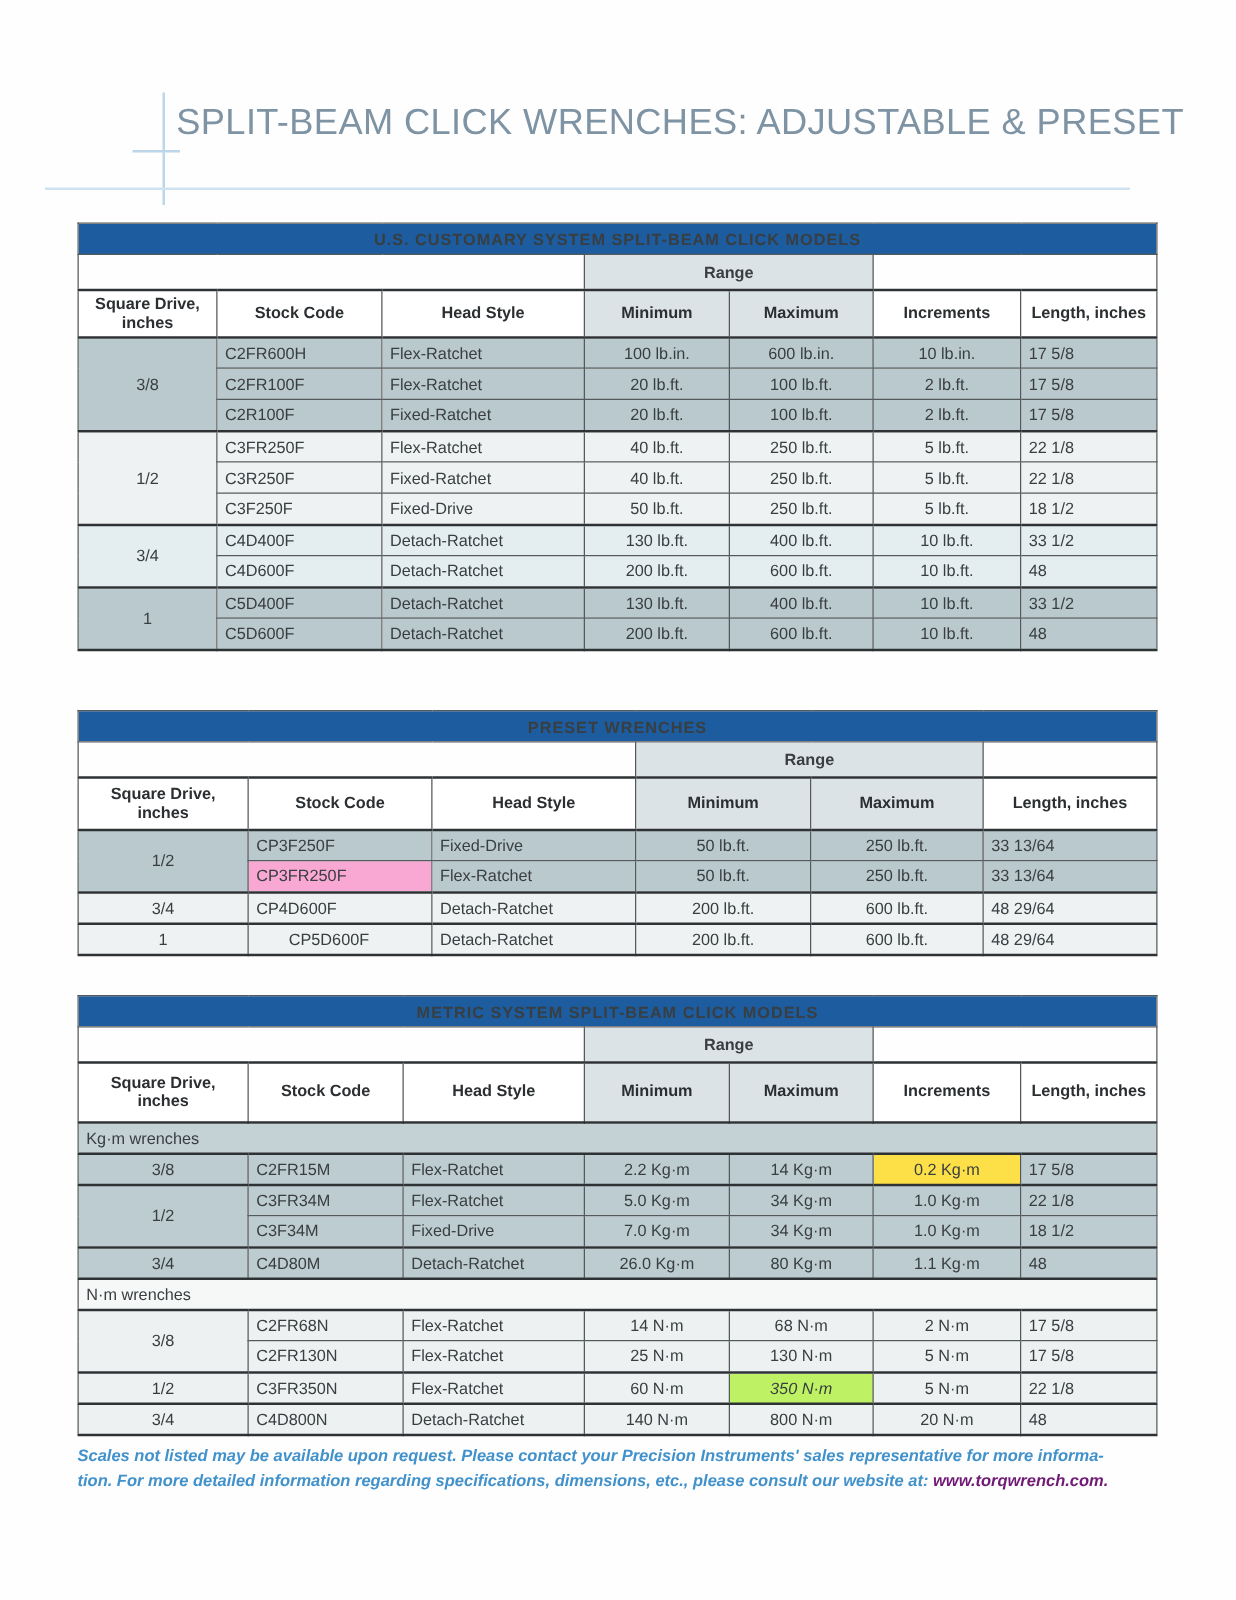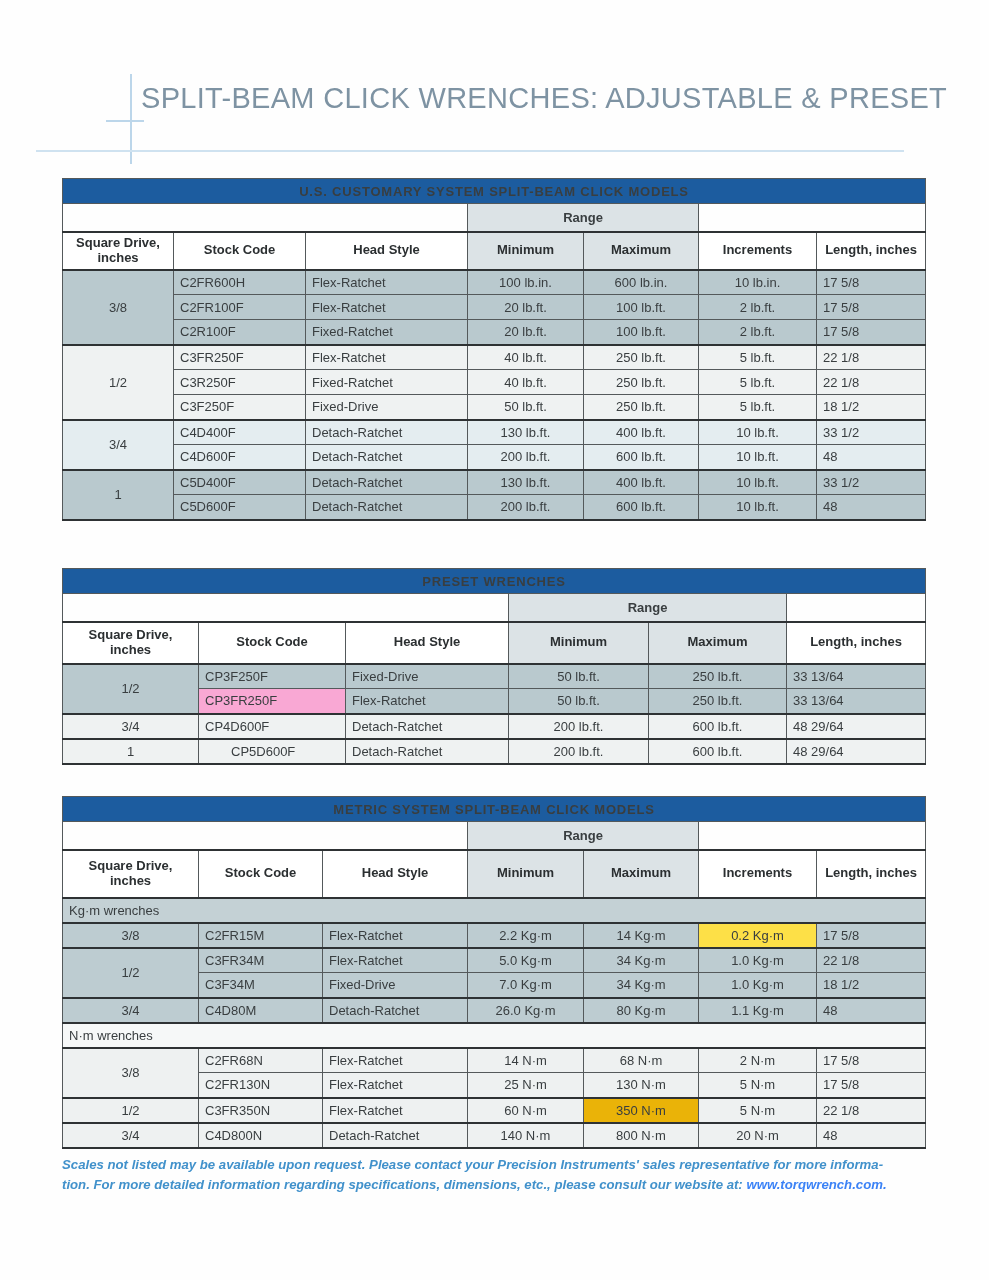--- a/index.html
+++ b/index.html
@@ -54,21 +54,21 @@
   td.drive-cell { font-size:13px; }
 
   .note {
     position:absolute; left:66px; top:524px;
     font-size:13px; font-style:italic; font-weight:bold; color:#4191cb;
   }
   .footer {
     position:absolute; left:62px; top:1155px; width:868px;
     font-size:13.2px; font-style:italic; font-weight:bold; color:#4191cb; line-height:1.5;
   }
-  .footer .site { color:#3b82f6;margin-top:19px; }
+  .footer .site { color:#701a75;margin-top:19px; }
 </style>
 </head>
 <body>
 
 <div class="page">
   <div class="deco-v"></div>
   <div class="deco-tick"></div>
   <h1 class="title">SPLIT-BEAM CLICK WRENCHES: ADJUSTABLE &amp; PRESET</h1>
   <div class="deco-rule"></div>
 
@@ -340,21 +340,21 @@
             <td class="align-center" style="background: rgb(238, 241, 241);">25 N·m</td>
             <td class="align-center" style="background: rgb(238, 241, 241);">130 N·m</td>
             <td class="align-center" style="background: rgb(238, 241, 241);">5 N·m</td>
             <td class="align-left last-col" style="background: rgb(238, 241, 241);">17 5/8</td>
           </tr>
           <tr class="group-start">
             <td class="drive-cell first-col align-center" rowspan="1" style="background: rgb(238, 241, 241);">1/2</td>
             <td class="align-left" style="background: rgb(238, 241, 241);">C3FR350N</td>
             <td class="align-left" style="background: rgb(238, 241, 241);">Flex-Ratchet</td>
             <td class="align-center" style="background: rgb(238, 241, 241);">60 N·m</td>
-            <td class="align-center" style="background: #eab308;">350 N·m</td>
+            <td class="align-center" style="background: #bef264; font-style: italic;">350 N·m</td>
             <td class="align-center" style="background: rgb(238, 241, 241);">5 N·m</td>
             <td class="align-left last-col" style="background: rgb(238, 241, 241);">22 1/8</td>
           </tr>
           <tr class="group-start">
             <td class="drive-cell first-col align-center" rowspan="1" style="background: rgb(238, 241, 241);">3/4</td>
             <td class="align-left" style="background: rgb(238, 241, 241);">C4D800N</td>
             <td class="align-left" style="background: rgb(238, 241, 241);">Detach-Ratchet</td>
             <td class="align-center" style="background: rgb(238, 241, 241);">140 N·m</td>
             <td class="align-center" style="background: rgb(238, 241, 241);">800 N·m</td>
             <td class="align-center" style="background: rgb(238, 241, 241);">20 N·m</td>

